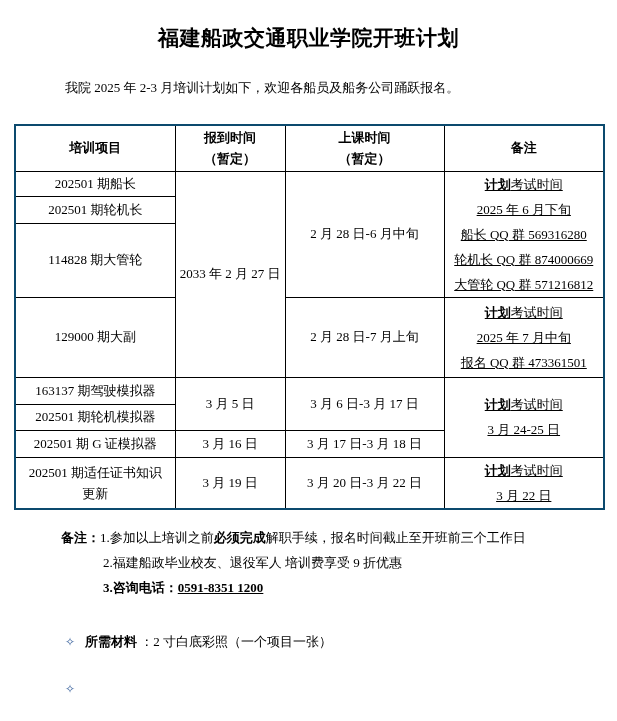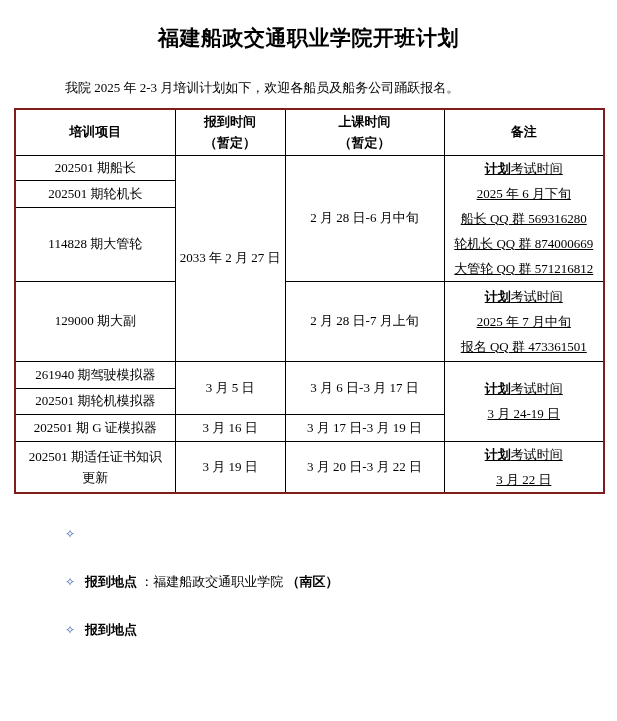--- a/index.html
+++ b/index.html
@@ -17,25 +17,25 @@
     font-size: 21px;
     font-weight: bold;
     letter-spacing: 0.5px;
   }
   .intro {
     margin: 27px 0 0 65px;
     font-size: 13px;
   }
 
   table.schedule {
-    margin: 11px 0 0 14px;
+    margin: 27px 0 0 14px;
     width: 589px;
     border-collapse: collapse;
     table-layout: fixed;
-    border: 2px solid #7f1d1d;
+    border: 2px solid #0c4a6e;
   }
   table.schedule th, table.schedule td {
     border: 1px solid #000;
     font-size: 13px;
     text-align: center;
     vertical-align: middle;
     padding: 0;
     overflow: hidden;
   }
   table.schedule th { font-weight: bold; }
@@ -133,60 +133,65 @@
         <td>129000 期大副</td>
         <td>2 月 28 日-7 月上旬</td>
         <td class="remark">
           <div class="rline"><b>计划</b><span>考试时间</span></div>
           <div class="rline">2025 年 7 月中旬</div>
           <div class="rline">报名 QQ 群 473361501</div>
         </td>
       </tr>
 
       <tr class="r5">
-        <td>261940 期驾驶模拟器</td>
+        <td>163137 期驾驶模拟器</td>
         <td rowspan="2">3 月 5 日</td>
         <td rowspan="2">3 月 6 日-3 月 17 日</td>
         <td rowspan="3" class="remark">
           <div class="rline"><b>计划</b><span>考试时间</span></div>
-          <div class="rline">3 月 24-19 日</div>
+          <div class="rline">3 月 24-25 日</div>
         </td>
       </tr>
       <tr class="r6">
         <td>202501 期轮机模拟器</td>
       </tr>
       <tr class="r7">
         <td>202501 期 G 证模拟器</td>
         <td>3 月 16 日</td>
-        <td>3 月 17 日-3 月 19 日</td>
+        <td>3 月 17 日-3 月 18 日</td>
       </tr>
 
       <tr class="r8">
         <td class="twoline">
           <div>202501 期适任证书知识</div>
           <div>更新</div>
         </td>
         <td>3 月 19 日</td>
         <td>3 月 20 日-3 月 22 日</td>
         <td class="remark">
           <div class="rline"><b>计划</b><span>考试时间</span></div>
           <div class="rline">3 月 22 日</div>
         </td>
       </tr>
     </tbody>
   </table>
 
+  <div class="notes">
+    <div class="nline"><span class="lbl">备注：</span><span>1.参加以上培训之前</span><b>必须完成</b><span>解职手续，报名时间截止至开班前三个工作日</span></div>
+    <div class="nline sub">2.福建船政毕业校友、退役军人 培训费享受 9 折优惠</div>
+    <div class="nline sub"><span class="lbl">3.咨询电话：</span><span class="phone">0591-8351 1200</span></div>
+  </div>
 
   <div class="bullet-row b1">
     <span class="bullet-icon" style="color: rgb(74, 111, 165);">✧</span>
+    <span><span class="blabel">所需材料</span><span> ：2 寸白底彩照（一个项目一张）</span></span>
   </div>
 
   <div class="bullet-row b2">
     <span class="bullet-icon" style="color: rgb(74, 111, 165);">✧</span>
-    <span><span class="blabel">报到地点</span><span> ：福建船政交通职业学院 </span><span class="bbold">（南区）</span></span>
   </div>
 
   <div class="bullet-row b3">
     <span class="bullet-icon" style="color: rgb(74, 111, 165);">✧</span>
     <span class="blabel">报到地点</span>
   </div>
 
 </div>
 
 </body></html>

